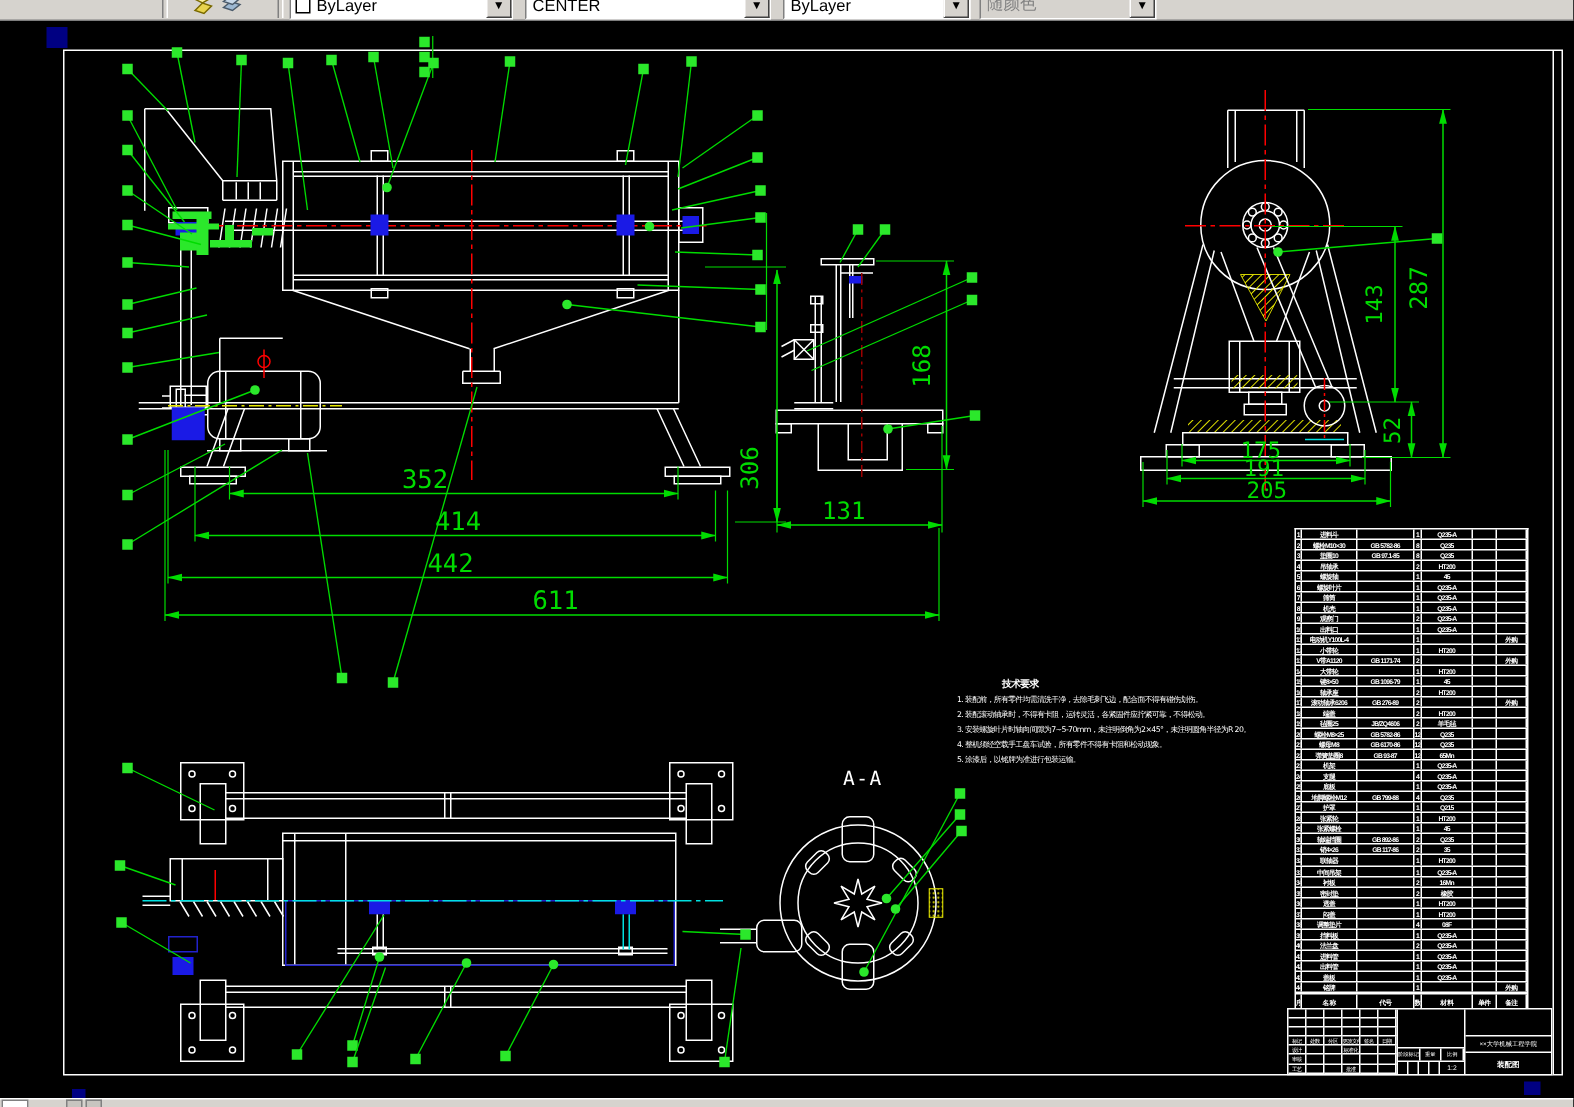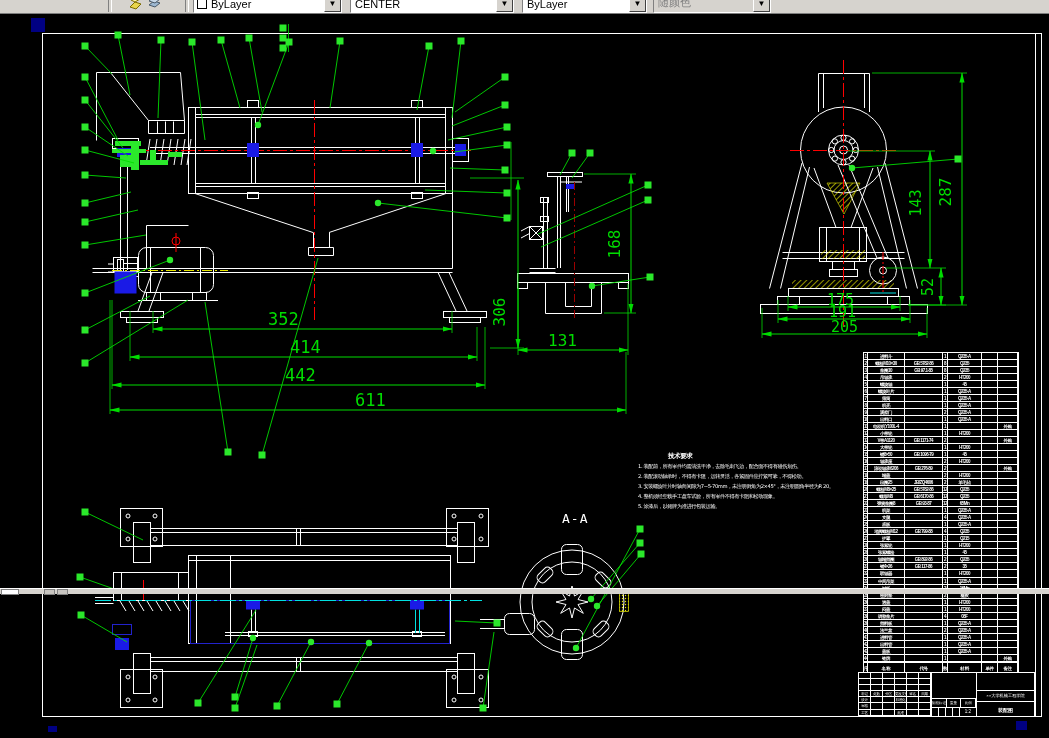--- a/index.html
+++ b/index.html
@@ -1,17 +1,17 @@
 <!DOCTYPE html>
 <html><head>
 <meta charset="utf-8">
 <style>
   html,body{margin:0;padding:0;background:#000;width:1049px;height:738px;overflow:hidden;
     font-family:"Liberation Sans",sans-serif;}
-  #stage{position:relative;width:1049px;height:594px;background:#000;}
+  #stage{position:relative;width:1049px;height:738px;background:#000;}
   
   #toolbar{position:absolute;left:0;top:0;width:1049px;height:13px;background:#d6d3ce;
     border-bottom:1px solid #7d7d7d;overflow:hidden;z-index:5;}
   .combo{position:absolute;top:-9px;height:20px;background:#fff;border:1px solid;
     border-color:#808080 #fff #fff #808080;display:flex;align-items:flex-end;}
   .combo .txt{font-size:11px;color:#000;padding:0 3px 2px 4px;white-space:nowrap;flex:1;
     overflow:hidden;}
   .combo .btn{width:15px;height:18px;background:#d6d3ce;border:1px solid;
     border-color:#fff #404040 #404040 #fff;font-size:8px;color:#000;text-align:center;
     line-height:22px;}

